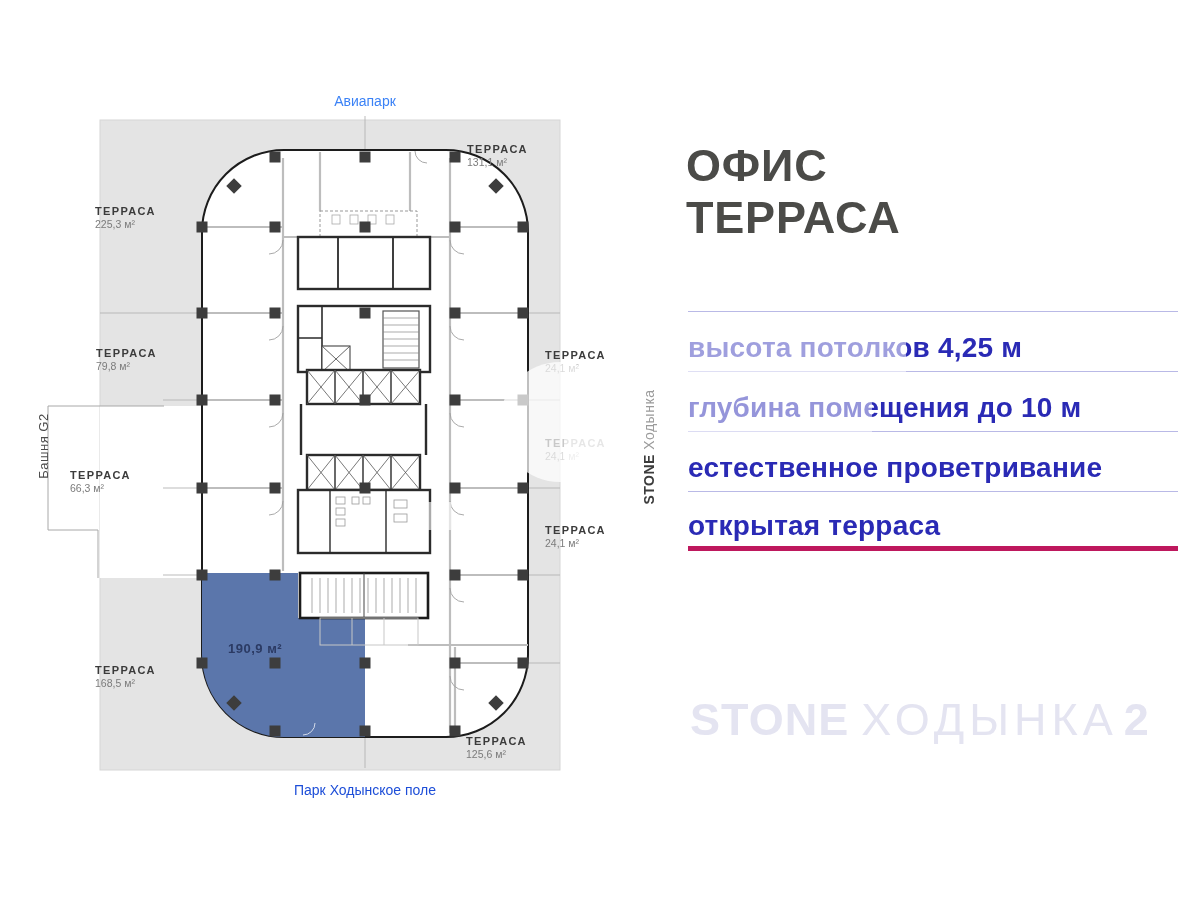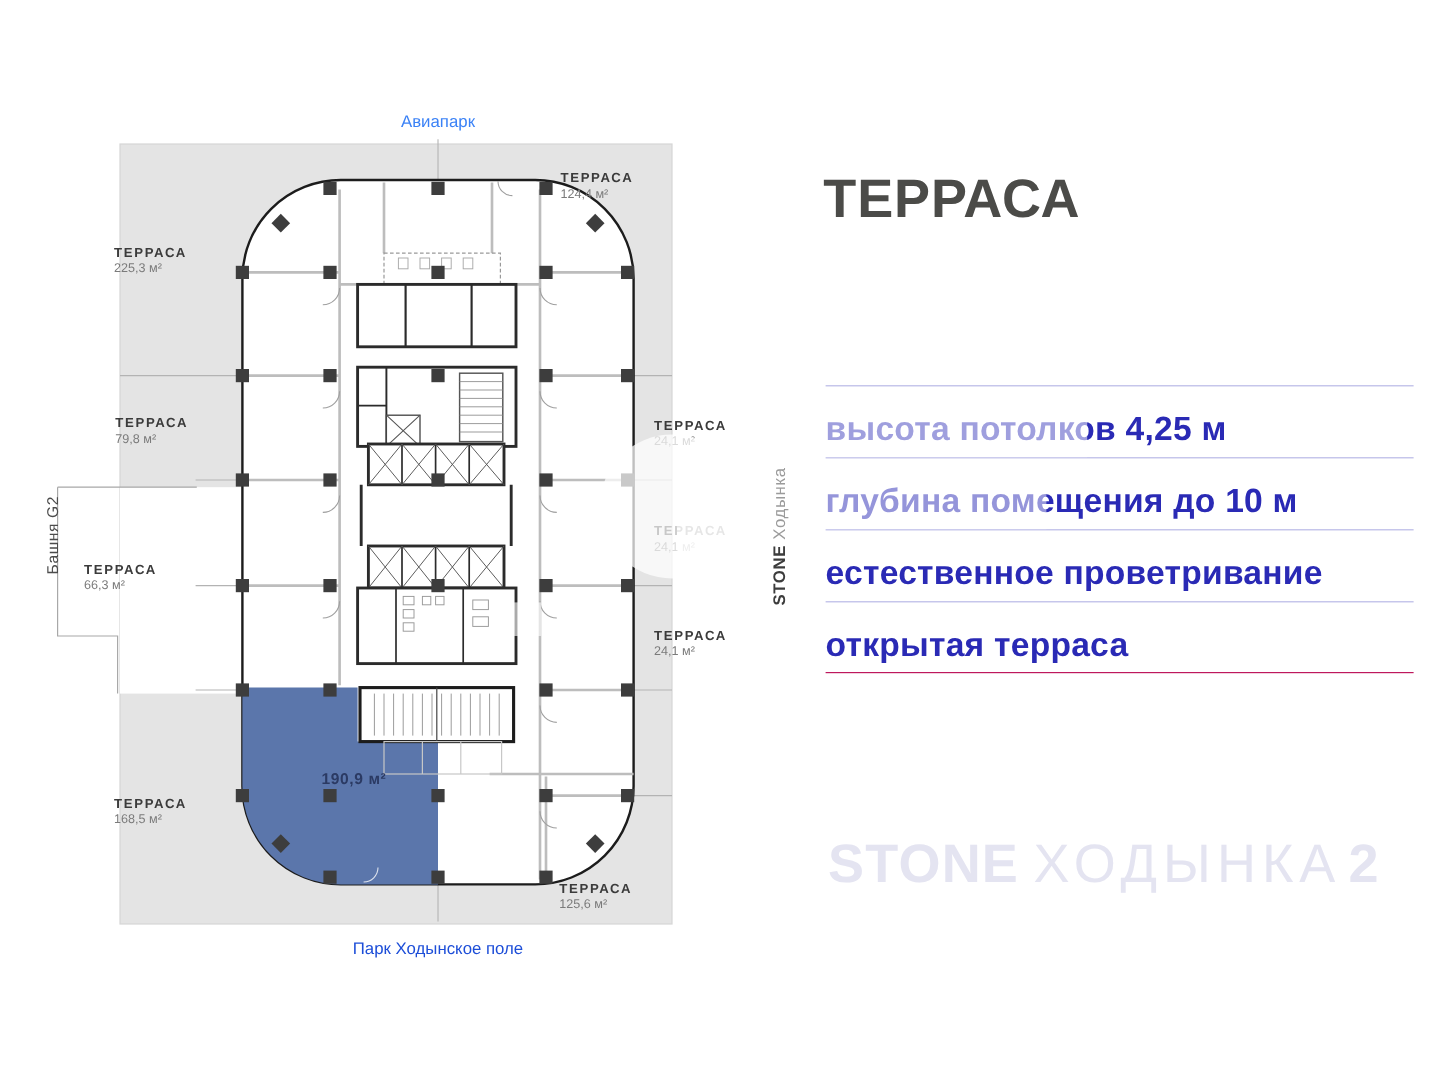--- a/index.html
+++ b/index.html
@@ -28,30 +28,30 @@
   .terr-1{left:95px;top:205px;}
   .terr-2{left:467px;top:143px;}
   .terr-3{left:96px;top:347px;}
   .terr-4{left:70px;top:469px;}
   .terr-5{left:545px;top:349px;}
   .terr-6{left:545px;top:437px;}
   .terr-7{left:545px;top:524px;}
   .terr-8{left:95px;top:664px;}
   .terr-9{left:466px;top:735px;}
 
-  .unit-area{position:absolute;left:228px;top:641px;width:94px;text-align:right;
+  .unit-area{position:absolute;left:228px;top:641px;width:94px;text-align:left;
     font-size:13px;font-weight:bold;color:#2b3a63;letter-spacing:.5px;}
 
   
   .heading{position:absolute;left:686px;top:140px;color:#4b4b48;
     font-size:45px;font-weight:bold;line-height:52px;letter-spacing:.8px;}
-  .features{position:absolute;left:688px;top:321px;width:490px;}
+  .features{position:absolute;left:688px;top:311px;width:490px;}
   .feature-row{height:60px;border-top:1px solid #b9b9e6;display:flex;align-items:center;
     padding-top:13px;box-sizing:border-box;}
-  .feature-row:last-child{border-bottom:1px solid #be185d;}
+  .feature-row:last-child{border-bottom:5px solid #be185d;}
   .feature-row span{font-size:28px;font-weight:bold;color:#2a2ab5;letter-spacing:.2px;white-space:nowrap;}
 
   .logo{position:absolute;left:690px;top:694px;color:#e4e4f1;font-size:45px;
     display:flex;align-items:baseline;white-space:nowrap;}
   .logo .l-brand{font-weight:bold;letter-spacing:1px;}
   .logo .l-proj{font-weight:normal;letter-spacing:5px;margin-left:12px;}
   .logo .l-num{font-weight:bold;margin-left:6px;}
 
   
   .wm{position:absolute;pointer-events:none;z-index:50;}
@@ -201,21 +201,21 @@
     <span class="brand">STONE</span>
     <span class="proj">Ходынка</span>
   </div>
 
   <div class="terr terr-1">
     <span class="t-title">ТЕРРАСА</span>
     <span class="t-area">225,3 м²</span>
   </div>
   <div class="terr terr-2">
     <span class="t-title">ТЕРРАСА</span>
-    <span class="t-area">124,4 м²</span>
+    <span class="t-area">131,1 м²</span>
   </div>
   <div class="terr terr-3">
     <span class="t-title">ТЕРРАСА</span>
     <span class="t-area">79,8 м²</span>
   </div>
   <div class="terr terr-4">
     <span class="t-title">ТЕРРАСА</span>
     <span class="t-area">66,3 м²</span>
   </div>
   <div class="terr terr-5">
@@ -235,20 +235,21 @@
     <span class="t-area">168,5 м²</span>
   </div>
   <div class="terr terr-9">
     <span class="t-title">ТЕРРАСА</span>
     <span class="t-area">125,6 м²</span>
   </div>
 
   <div class="unit-area">190,9 м²</div>
 
   <div class="heading">
+    <div>ОФИС</div>
     <div>ТЕРРАСА</div>
   </div>
 
   <div class="features">
     <div class="feature-row">
       <span>высота потолков 4,25 м</span>
     </div>
     <div class="feature-row">
       <span>глубина помещения до 10 м</span>
     </div>

